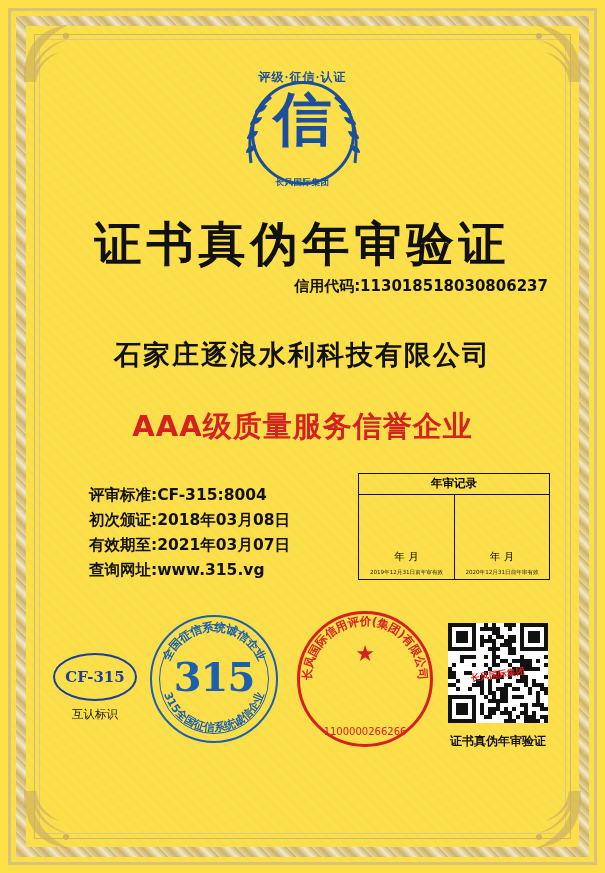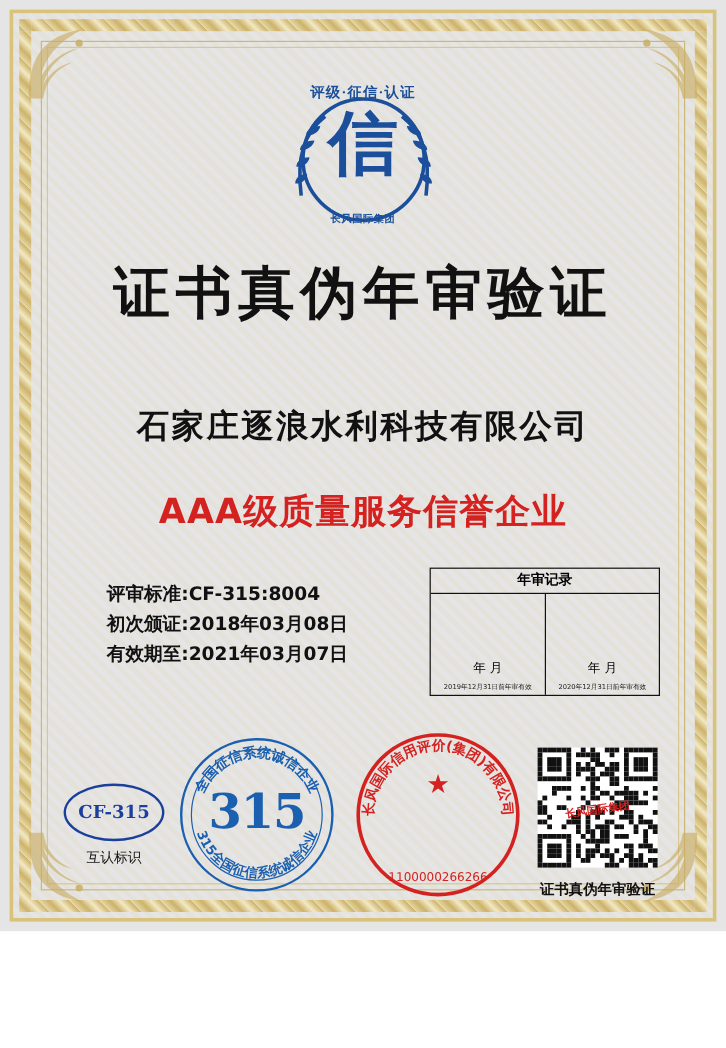--- a/index.html
+++ b/index.html
@@ -9,22 +9,22 @@
   }
   body {
     width: 605px;
     height: 873px;
     font-family: "Liberation Serif", serif;
     overflow: hidden;
   }
   .certificate {
     position: relative;
     width: 605px;
-    height: 776px;
-    background: #e5e5e5;
+    height: 873px;
+    background: #fde047;
     box-sizing: border-box;
   }
   
   .border-outer {
     position: absolute;
     left: 8px;
     top: 8px;
     right: 8px;
     bottom: 8px;
     border: 3px solid #d9c27a;
@@ -472,27 +472,29 @@
           <path d="M21 24 C13 24 9 28 9 32 C15 32 20 29 21 24 Z" fill="#1b4f9c"></path>
           <path d="M17 38 C9 38 6 42 6 46 C12 46 16 43 17 38 Z" fill="#1b4f9c"></path>
           <path d="M15 52 C8 52 5 56 5 60 C11 60 14 57 15 52 Z" fill="#1b4f9c"></path>
         </svg>
       </div>
       <div class="emblem-char">信</div>
       <div class="emblem-bottom-text">长风国际集团</div>
     </div>
 
     <div class="main-title">证书真伪年审验证</div>
+    <div class="credit-code">信用代码:113018518030806237</div>
     <div class="company-name">石家庄逐浪水利科技有限公司</div>
     <div class="award-line">AAA级质量服务信誉企业</div>
 
     <div class="details">
       <div>评审标准:CF-315:8004</div>
       <div>初次颁证:2018年03月08日</div>
       <div>有效期至:2021年03月07日</div>
+      <div>查询网址:www.315.vg</div>
     </div>
 
     <div class="review-box">
       <div class="review-title">年审记录</div>
       <div class="review-cells">
         <div class="review-cell">
           <div class="review-ym">年  月</div>
           <div class="review-note">2019年12月31日前年审有效</div>
         </div>
         <div class="review-cell">

